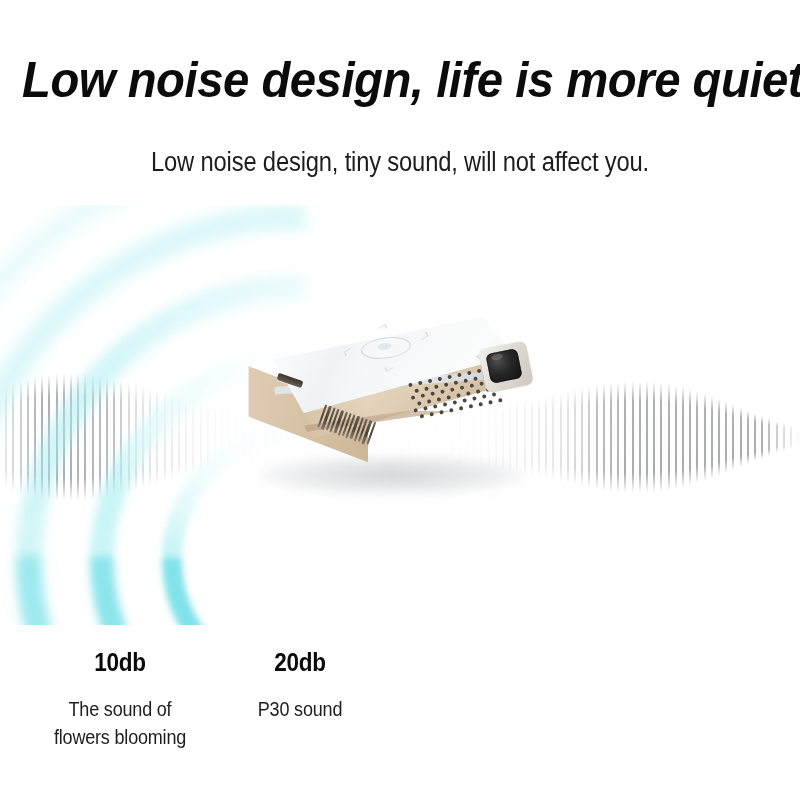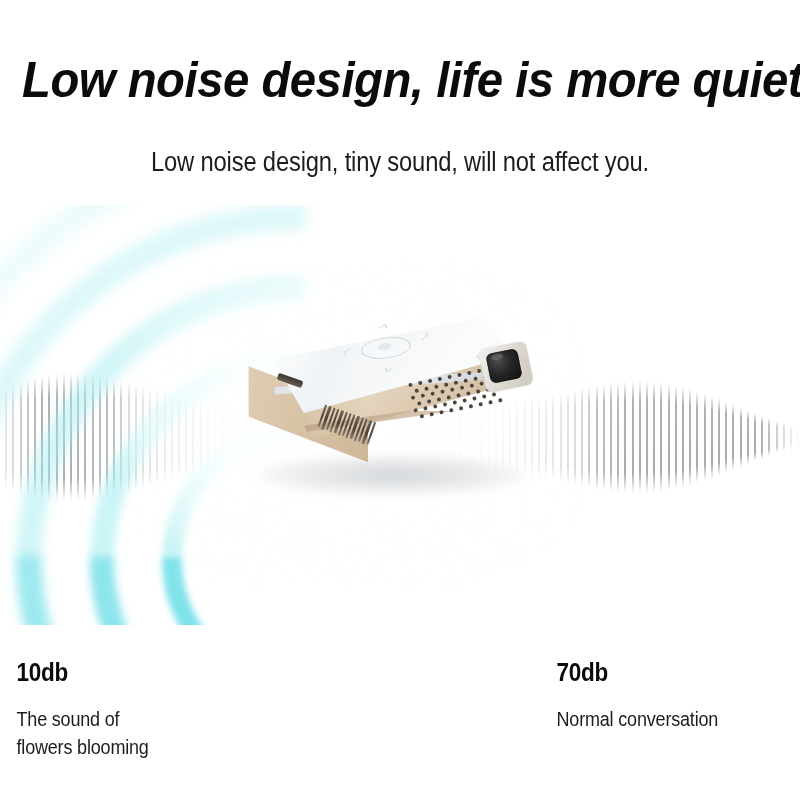--- a/index.html
+++ b/index.html
@@ -361,22 +361,22 @@
   
   .stats {
     position: absolute;
     left: 0;
     top: 640px;
     width: 800px;
     height: 130px;
   }
   .stat {
     position: absolute;
-    top: 18px;
-    text-align: left;
+    top: 8px;
+    text-align: center;
   }
   .stat-value {
     font-family: "Liberation Sans", sans-serif;
     font-size: 25px;
     font-weight: 700;
     color: #0b0b0b;
     letter-spacing: -0.3px;
     transform: scaleX(0.9);
     white-space: nowrap;
   }
@@ -631,17 +631,17 @@
     <div class="lens-hi"></div>
   </div>
 </div>
 
 <div class="stats" id="statsRow">
     <div class="stat" style="left: 5px; width: 230px;">
       <div class="stat-value">10db</div>
       <div class="stat-label">The sound of
 flowers blooming</div>
     </div>
-    <div class="stat" style="left: 544px; width: 250px;">
-      <div class="stat-value">70db</div>
-      <div class="stat-label">Normal conversation</div>
+    <div class="stat" style="left: 200px; width: 200px;">
+      <div class="stat-value">20db</div>
+      <div class="stat-label">P30 sound</div>
     </div>
   </div>
 
 </body></html>

